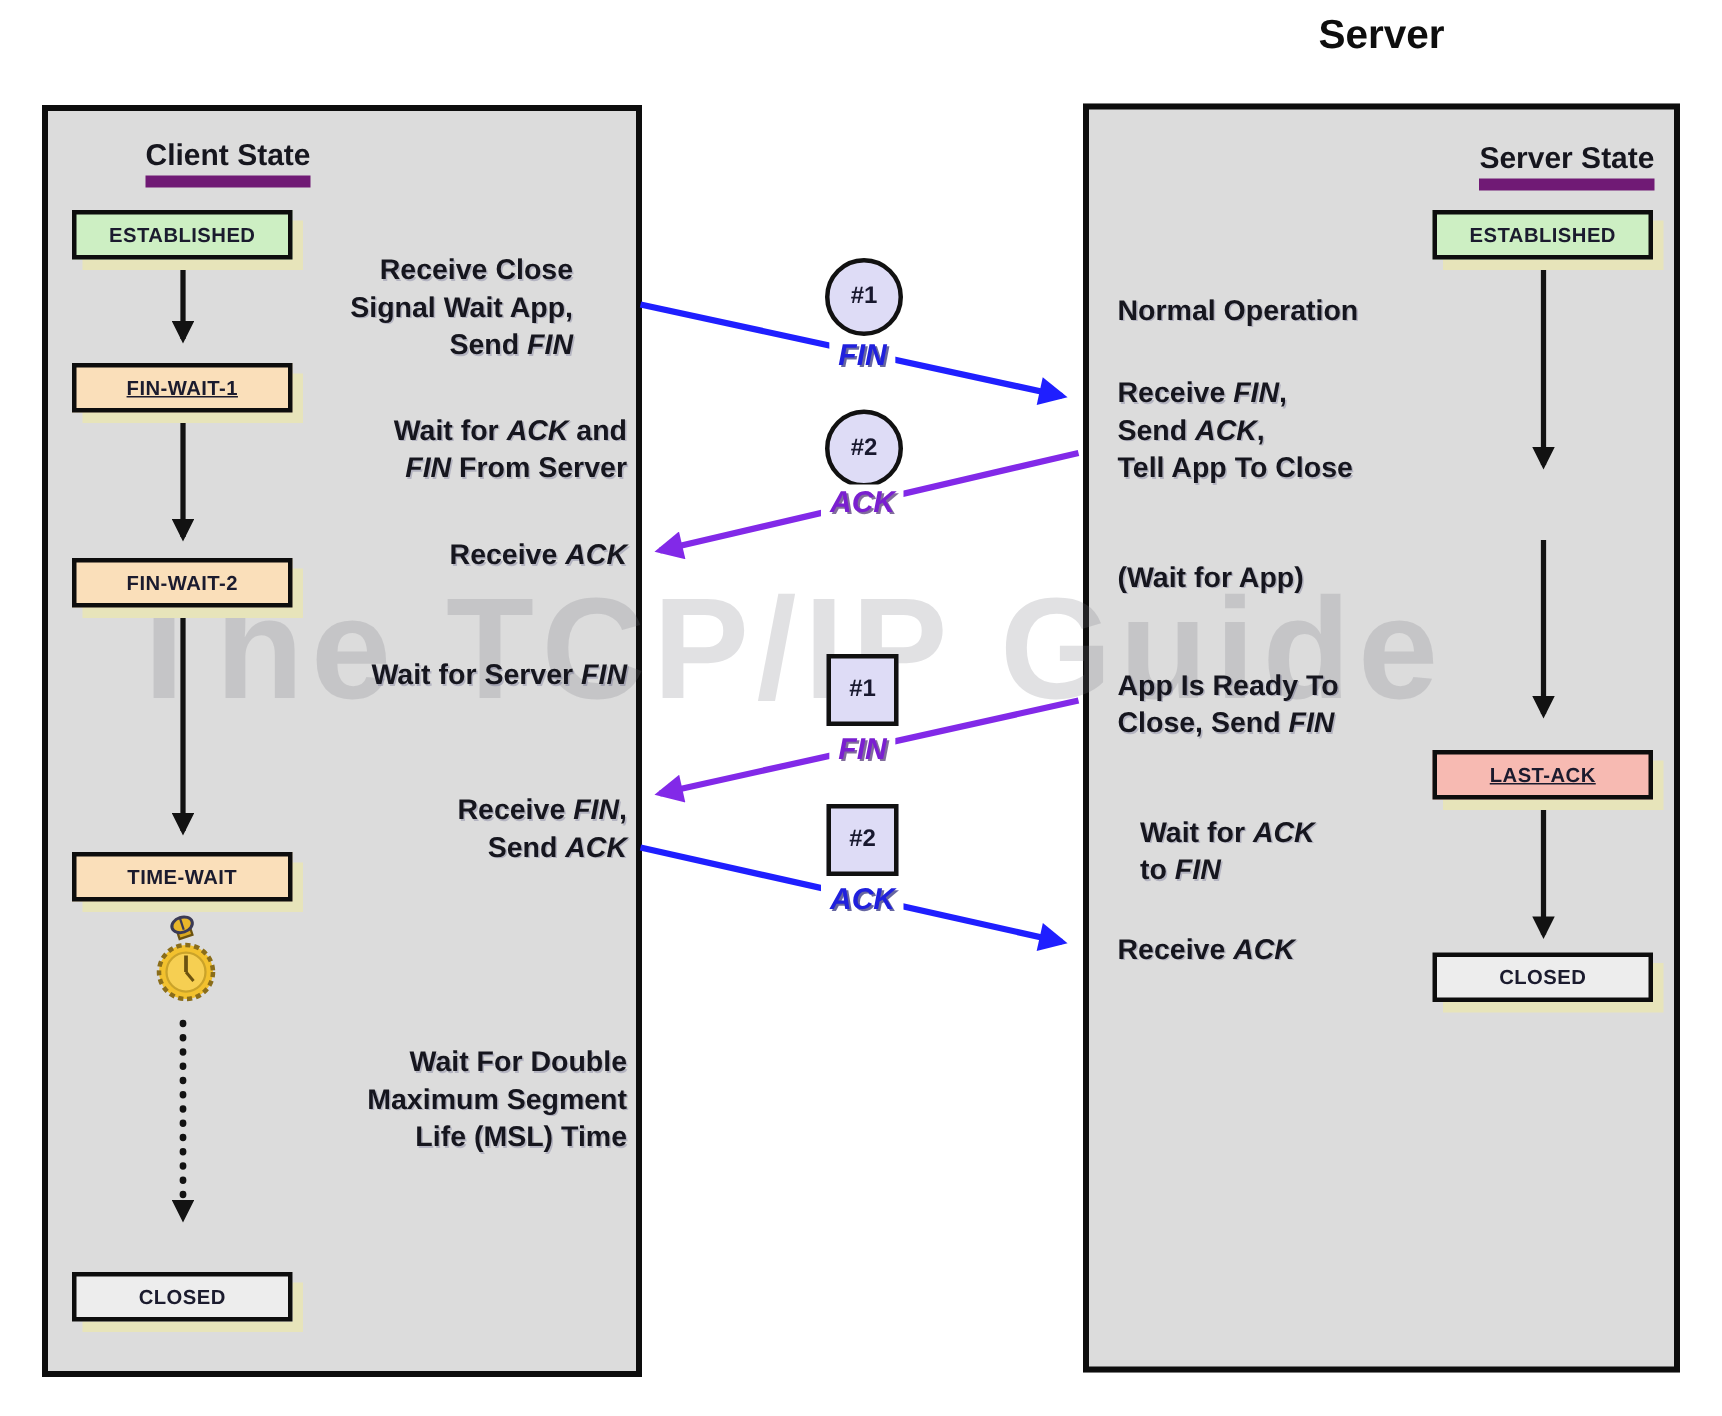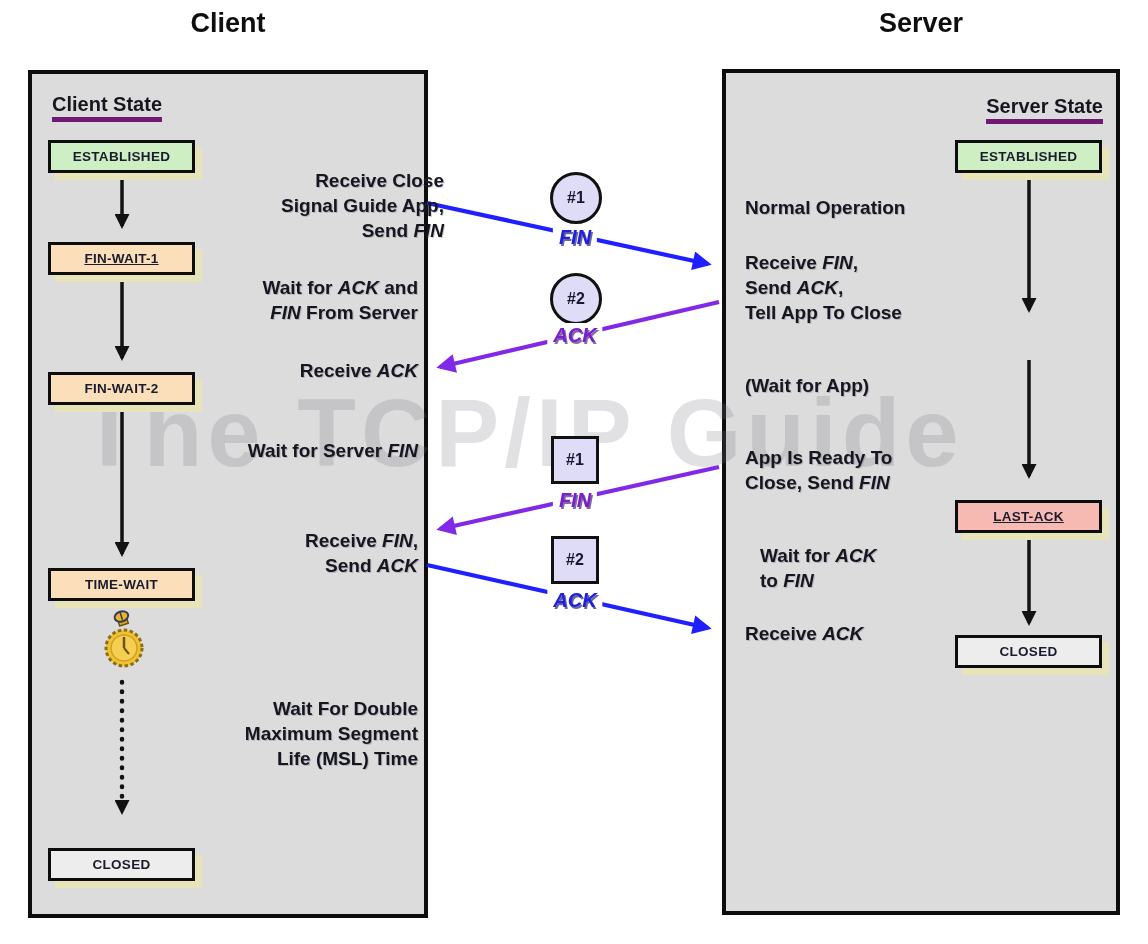--- a/index.html
+++ b/index.html
@@ -9,21 +9,21 @@
     --label-blue:#2020dd; --label-purple:#7a1fd0; --shadow-khaki:#e7e4ba; --text-dark:#16161e;
   }
   html,body{margin:0;padding:0;background:#fff;}
   #stage{position:relative;width:1148px;height:944px;background:#fff;overflow:hidden;
          font-family:"Liberation Sans",sans-serif;}
   .panel{position:absolute;background:var(--panel-bg);border:4px solid var(--panel-border);
          box-sizing:border-box;z-index:1;}
   .panel-title{position:absolute;top:8px;font-weight:bold;font-size:27px;color:#0e0e0e;
          text-align:center;z-index:4;}
   .state-header{position:absolute;font-weight:bold;font-size:20px;color:var(--text-dark);
-         border-bottom:5px solid #701a75;padding-bottom:1px;z-index:4;white-space:nowrap;}
+         border-bottom:8px solid #701a75;padding-bottom:1px;z-index:4;white-space:nowrap;margin-left:45px;}
   .statebox{position:absolute;width:141px;height:27px;border:3px solid #0d0d0d;
          box-shadow:7px 7px 0 var(--shadow-khaki);display:flex;align-items:center;justify-content:center;
          font-weight:bold;font-size:13.5px;letter-spacing:.3px;color:#1b1b2e;z-index:4;}
   .bg-green{background:var(--state-green);} .bg-tan{background:var(--state-tan);}
   .bg-pink{background:var(--state-pink);} .bg-gray{background:var(--state-gray);}
   .annot{position:absolute;font-weight:bold;font-size:19px;line-height:25px;color:var(--text-dark);
          text-shadow:1px 1px 0 rgba(60,60,110,.25);z-index:4;white-space:nowrap;}
   .annot.right{text-align:right;}
   .it{font-style:italic;}
   .badge{position:absolute;border:3px solid #111;background:var(--badge-lavender);
@@ -43,21 +43,20 @@
   .ln-dotted{stroke:#121212;stroke-width:4.5px;stroke-dasharray:.5 9;stroke-linecap:round;}
   .ln-blue{stroke:var(--arrow-blue);stroke-width:4.2px;}
   .ln-purple{stroke:var(--arrow-purple);stroke-width:4.2px;}
   #stopwatch{position:absolute;left:98px;top:608px;z-index:4;}
 </style>
 </head>
 <body>
 
 <div id="stage">
 
-  <div class="panel-title" style="left:28px;width:400px;">Client</div>
   <div class="panel-title" style="left:722px;width:398px;">Server</div>
 
   <div class="panel" style="left:28px;top:70px;width:400px;height:848px;"></div>
   <div class="panel" style="left:722px;top:69px;width:398px;height:846px;"></div>
 
   <div id="watermark">The TCP/IP Guide</div>
 
   <svg id="arrows" width="1148" height="944">
     <defs>
       <marker id="mBlack" viewBox="0 0 10 10" refX="8" refY="5" markerWidth="17" markerHeight="15" markerUnits="userSpaceOnUse" orient="auto">
@@ -98,23 +97,23 @@
       <rect x="20" y="10" width="9" height="7" fill="#d9a820" stroke="#6b5210" stroke-width="1.5"></rect>
       <ellipse cx="24.5" cy="8.5" rx="7" ry="5" fill="#e8b62a" stroke="#3a3a55" stroke-width="2"></ellipse>
       <line x1="24.5" y1="4" x2="24.5" y2="12" stroke="#3a3a55" stroke-width="1.5"></line>
     </g>
     <circle cx="26" cy="40" r="18" fill="#f2c12e" stroke="#8a6d1a" stroke-width="3" stroke-dasharray="3.5 2.5"></circle>
     <circle cx="26" cy="40" r="13" fill="#f6cf52" stroke="#caa32a" stroke-width="1.5"></circle>
     <line x1="26" y1="40" x2="26" y2="29" stroke="#6b5210" stroke-width="2.5"></line>
     <line x1="26" y1="40" x2="31" y2="46" stroke="#6b5210" stroke-width="2"></line>
   </svg>
 
-  <div class="annot right" style="right:704px;top:168px;">
+  <div class="annot right" style="right:766px;top:168px;">
       <div><span>Receive Close</span></div>
-      <div><span>Signal Guide App,</span></div>
+      <div><span>Signal Wait App,</span></div>
       <div><span>Send </span><span class="it">FIN</span></div>
     </div>
   <div class="annot right" style="right:730px;top:275px;">
       <div><span>Wait for </span><span class="it">ACK</span><span> and</span></div>
       <div><span class="it">FIN</span><span> From Server</span></div>
     </div>
   <div class="annot right" style="right:730px;top:358px;">
       <div><span>Receive </span><span class="it">ACK</span></div>
     </div>
   <div class="annot right" style="right:730px;top:438px;">

